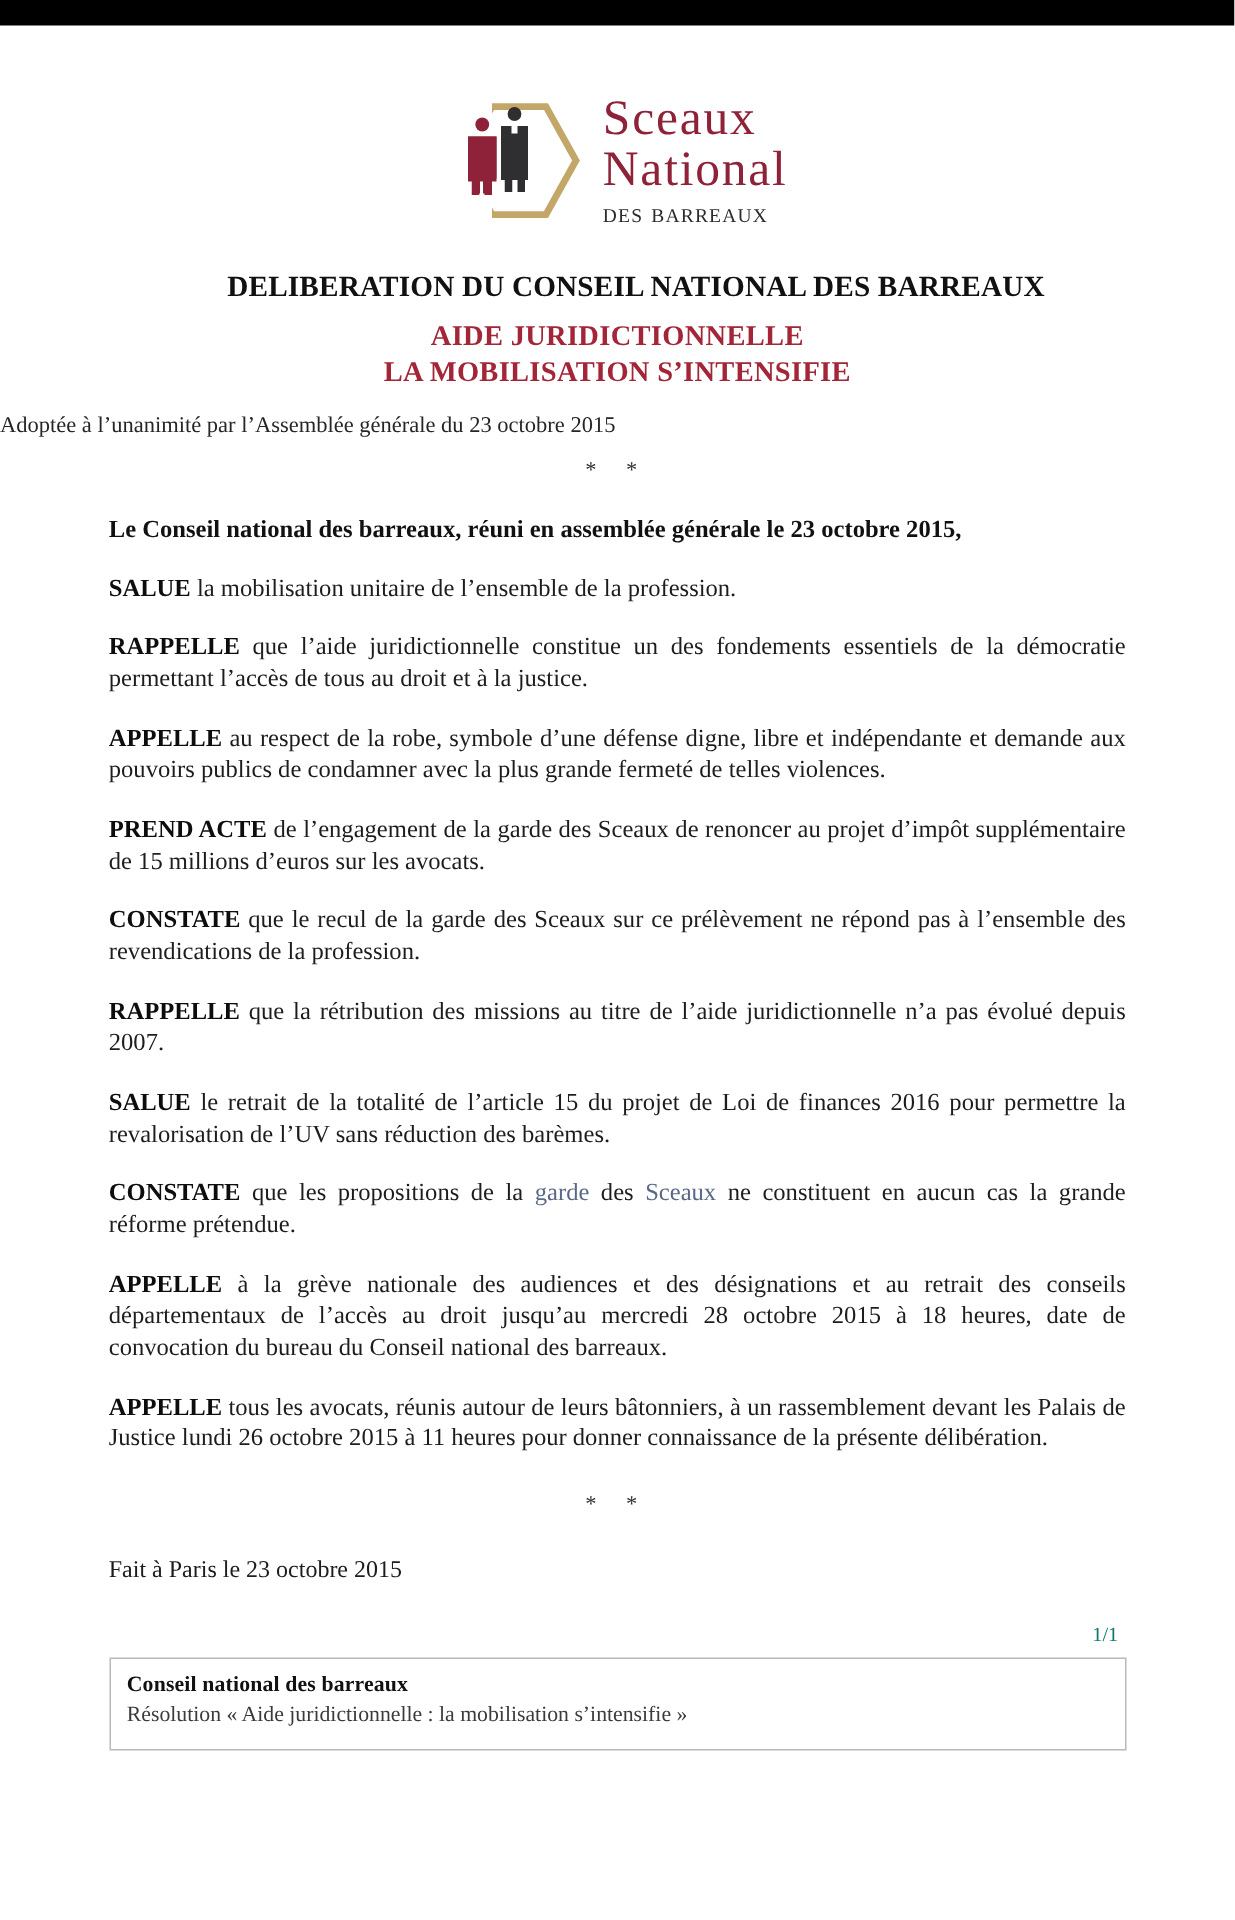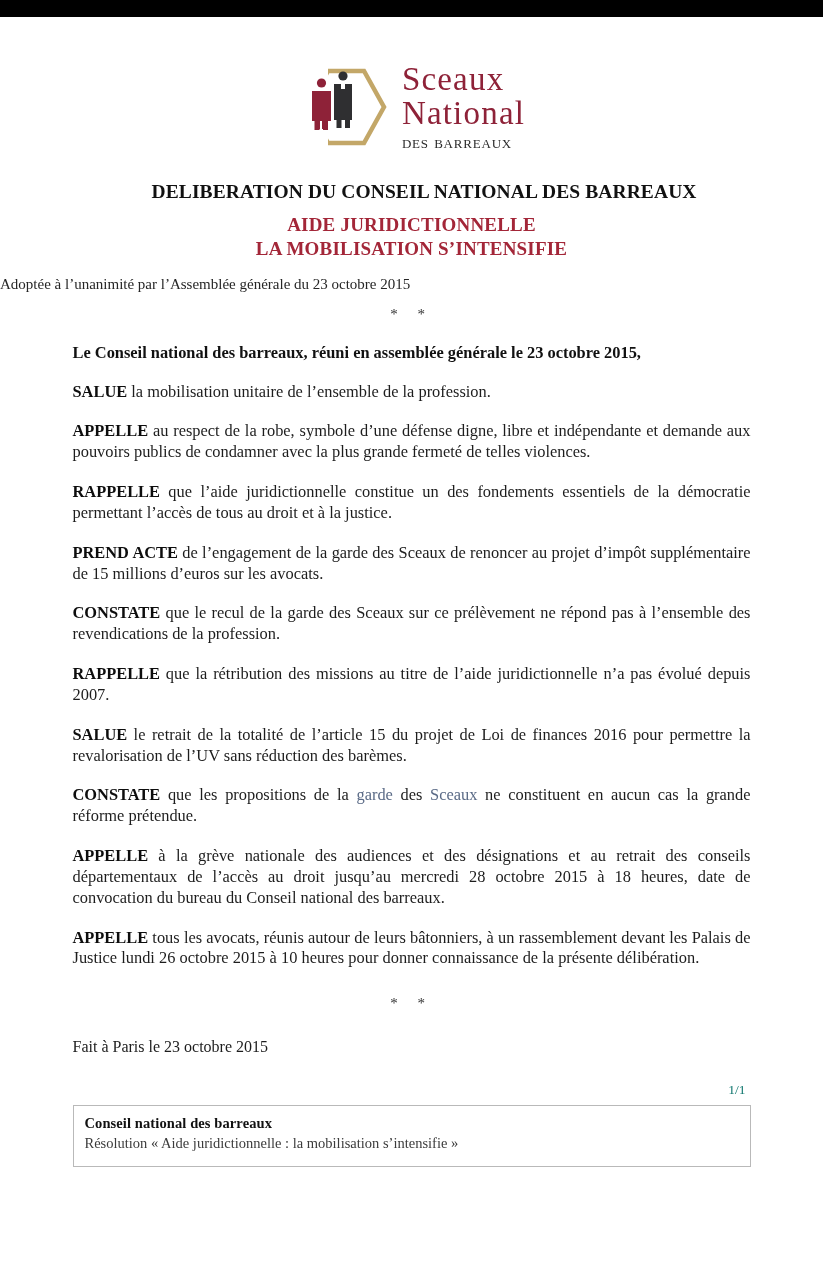--- a/index.html
+++ b/index.html
@@ -221,28 +221,28 @@
   <div class="body-wrap">
 
     <div class="lead">Le Conseil national des barreaux, réuni en assemblée générale le 23 octobre 2015,</div>
 
     <p class="clause">
       <span class="kw">SALUE</span><span> la mobilisation unitaire de l’ensemble de la profession.</span>
     </p>
 
 
     <p class="clause">
+      <span class="kw">RAPPELLE</span><span> que l’aide juridictionnelle constitue un des fondements essentiels de la démocratie permettant l’accès de tous au droit et à la justice.</span>
+    </p>
+
+    <p class="clause">
       <span class="kw">APPELLE</span><span> au respect de la robe, symbole d’une défense digne, libre et indépendante et demande aux pouvoirs publics de condamner avec la plus grande fermeté de telles violences.</span>
     </p>
 
     <p class="clause">
-      <span class="kw">RAPPELLE</span><span> que l’aide juridictionnelle constitue un des fondements essentiels de la démocratie permettant l’accès de tous au droit et à la justice.</span>
-    </p>
-
-    <p class="clause">
       <span class="kw">PREND ACTE</span><span> de l’engagement de la garde des Sceaux de renoncer au projet d’impôt supplémentaire de 15 millions d’euros sur les avocats.</span>
     </p>
 
     <p class="clause">
       <span class="kw">CONSTATE</span><span> que le recul de la garde des Sceaux sur ce prélèvement ne répond pas à l’ensemble des revendications de la profession.</span>
     </p>
 
     <p class="clause">
       <span class="kw">RAPPELLE</span><span> que la rétribution des missions au titre de l’aide juridictionnelle n’a pas évolué depuis 2007.</span>
     </p>
@@ -254,21 +254,21 @@
     <p class="clause">
       <span class="kw">CONSTATE</span><span> que les propositions de la </span><span class="tint">garde</span><span> des </span><span class="tint">Sceaux</span><span> ne constituent en aucun cas la grande réforme prétendue.</span>
     </p>
 
 
     <p class="clause">
       <span class="kw">APPELLE</span><span> à la grève nationale des audiences et des désignations et au retrait des conseils départementaux de l’accès au droit jusqu’au mercredi 28 octobre 2015 à 18 heures, date de convocation du bureau du Conseil national des barreaux.</span>
     </p>
 
     <p class="clause">
-      <span class="kw">APPELLE</span><span> tous les avocats, réunis autour de leurs bâtonniers, à un rassemblement devant les Palais de Justice lundi 26 octobre 2015 à 10 heures pour donner connaissance de la présente délibération.</span>
+      <span class="kw">APPELLE</span><span> tous les avocats, réunis autour de leurs bâtonniers, à un rassemblement devant les Palais de Justice lundi 26 octobre 2015 à 11 heures pour donner connaissance de la présente délibération.</span>
     </p>
 
     <div class="stars-bottom">* *</div>
 
     <div class="signoff">Fait à Paris le 23 octobre 2015</div>
 
     <div class="pageno">1/1</div>
   </div>
 
   <div class="footer-box">

